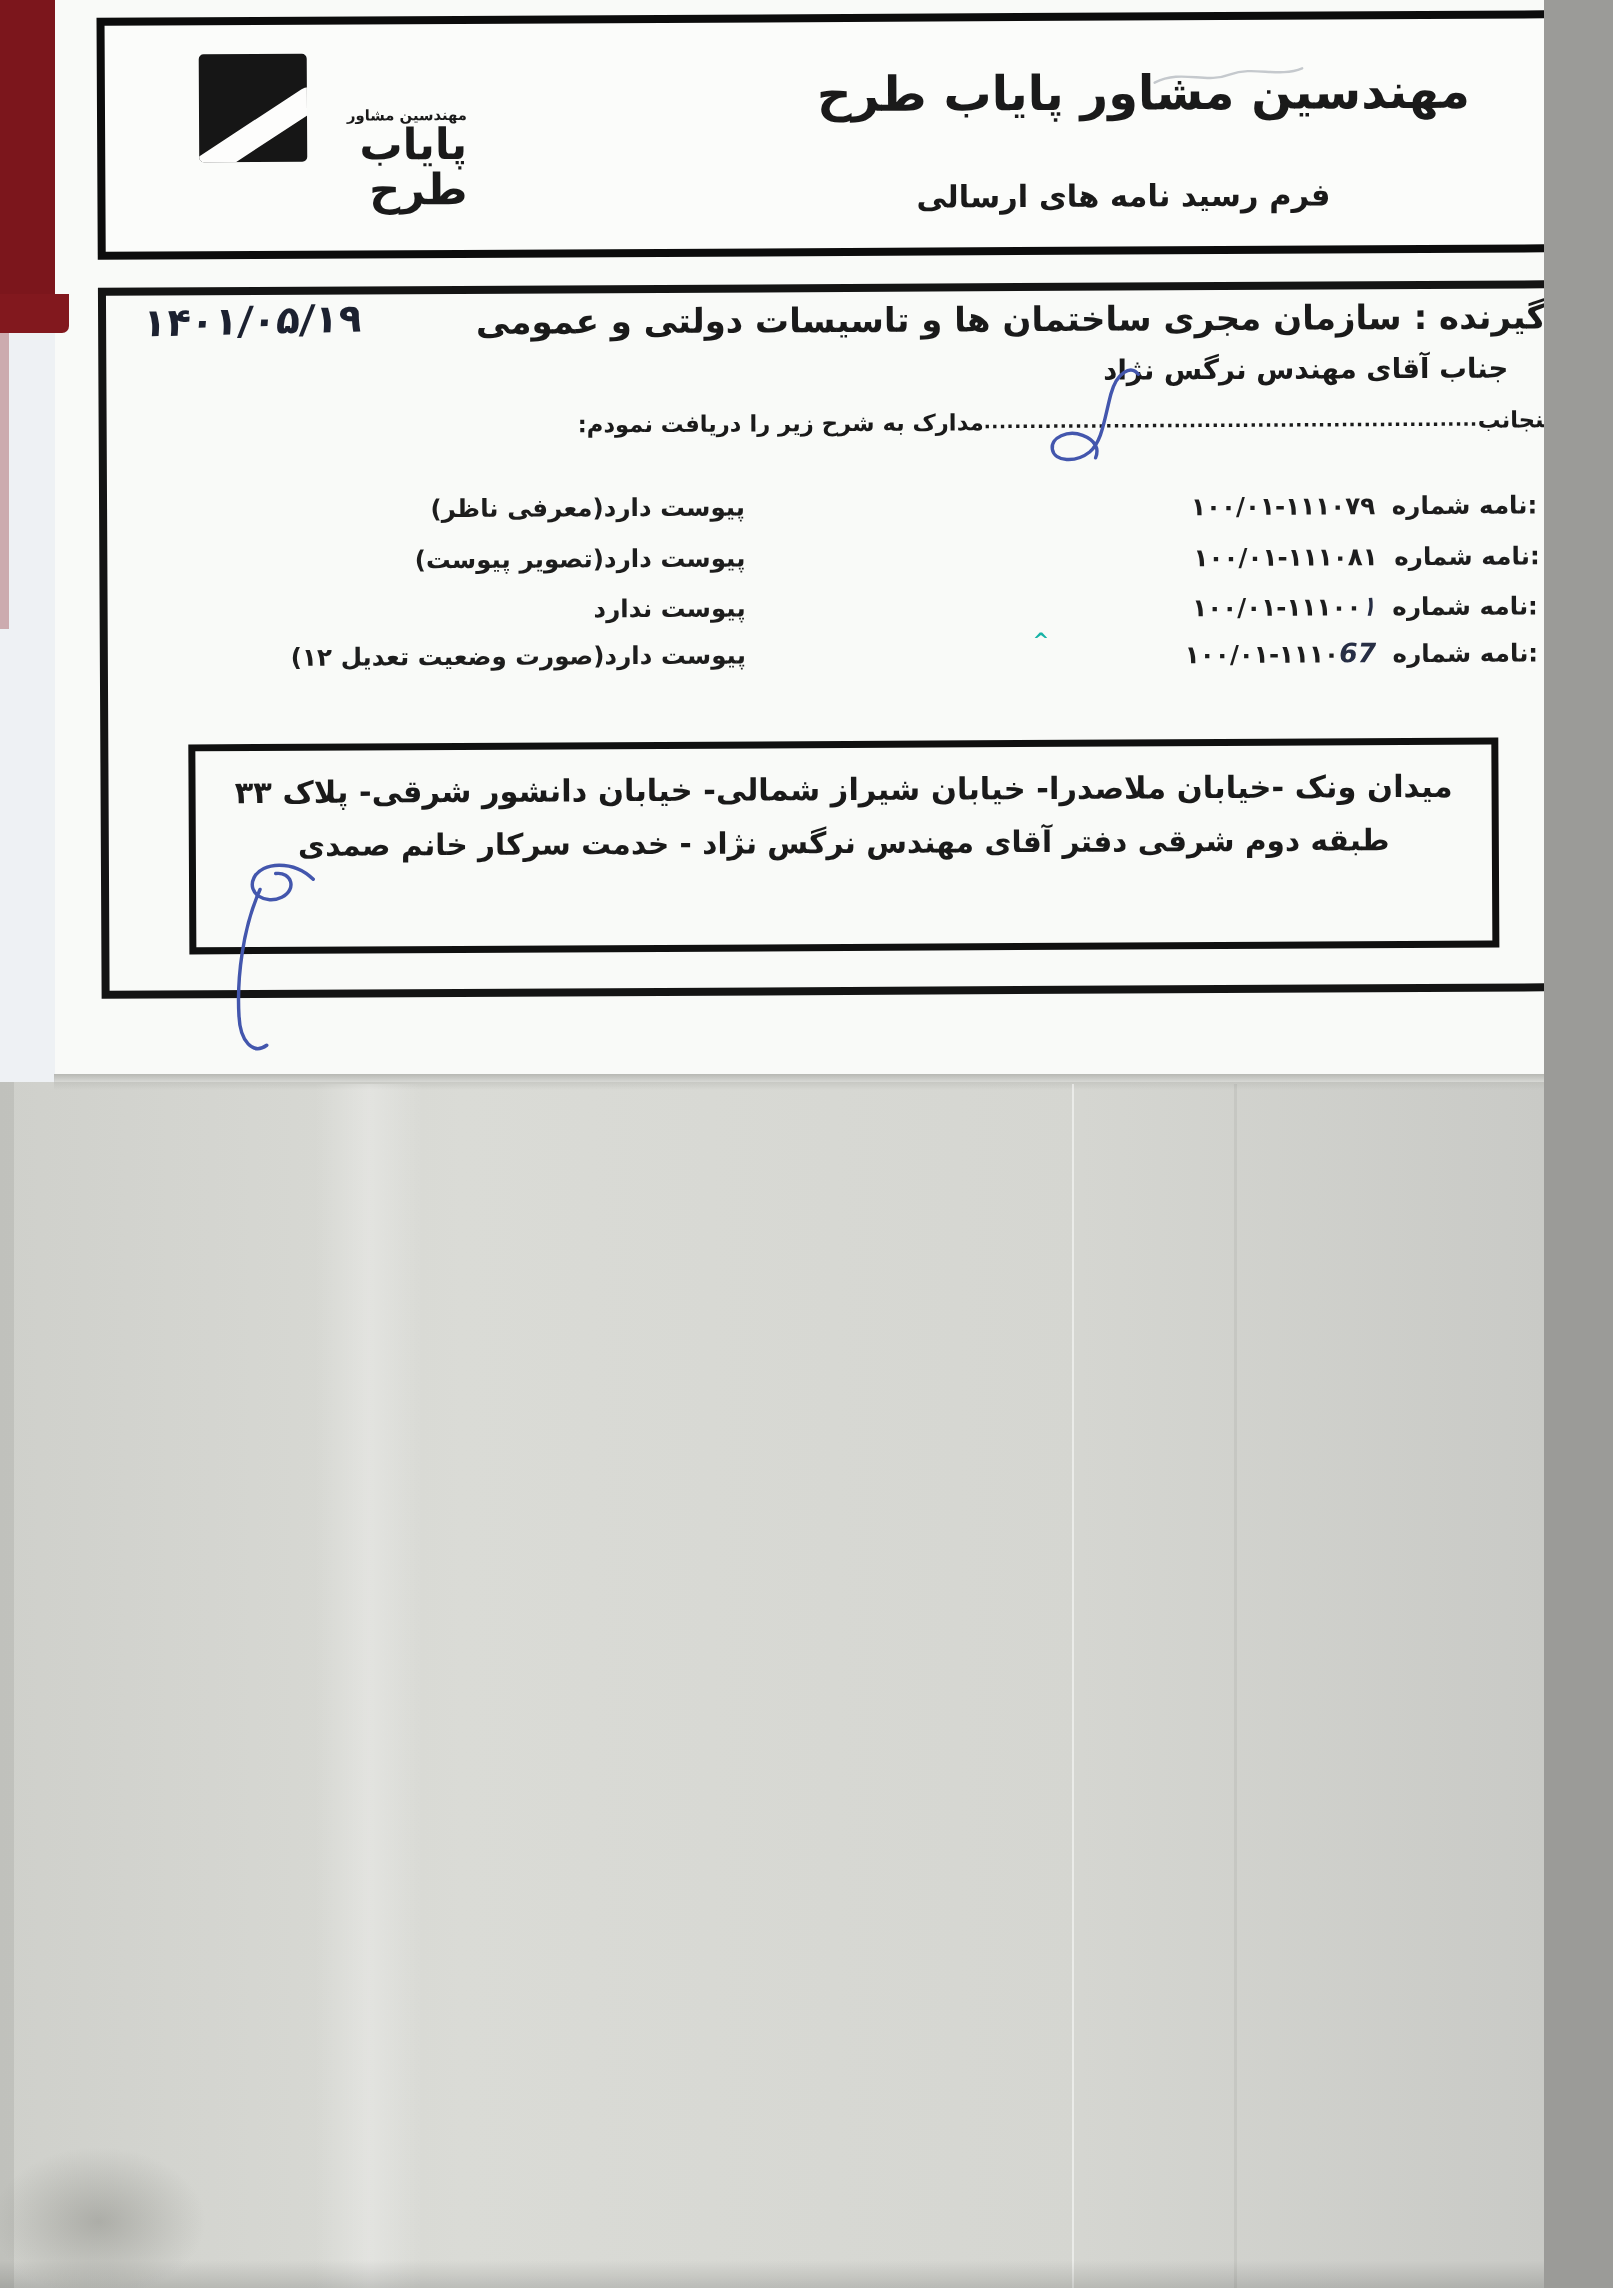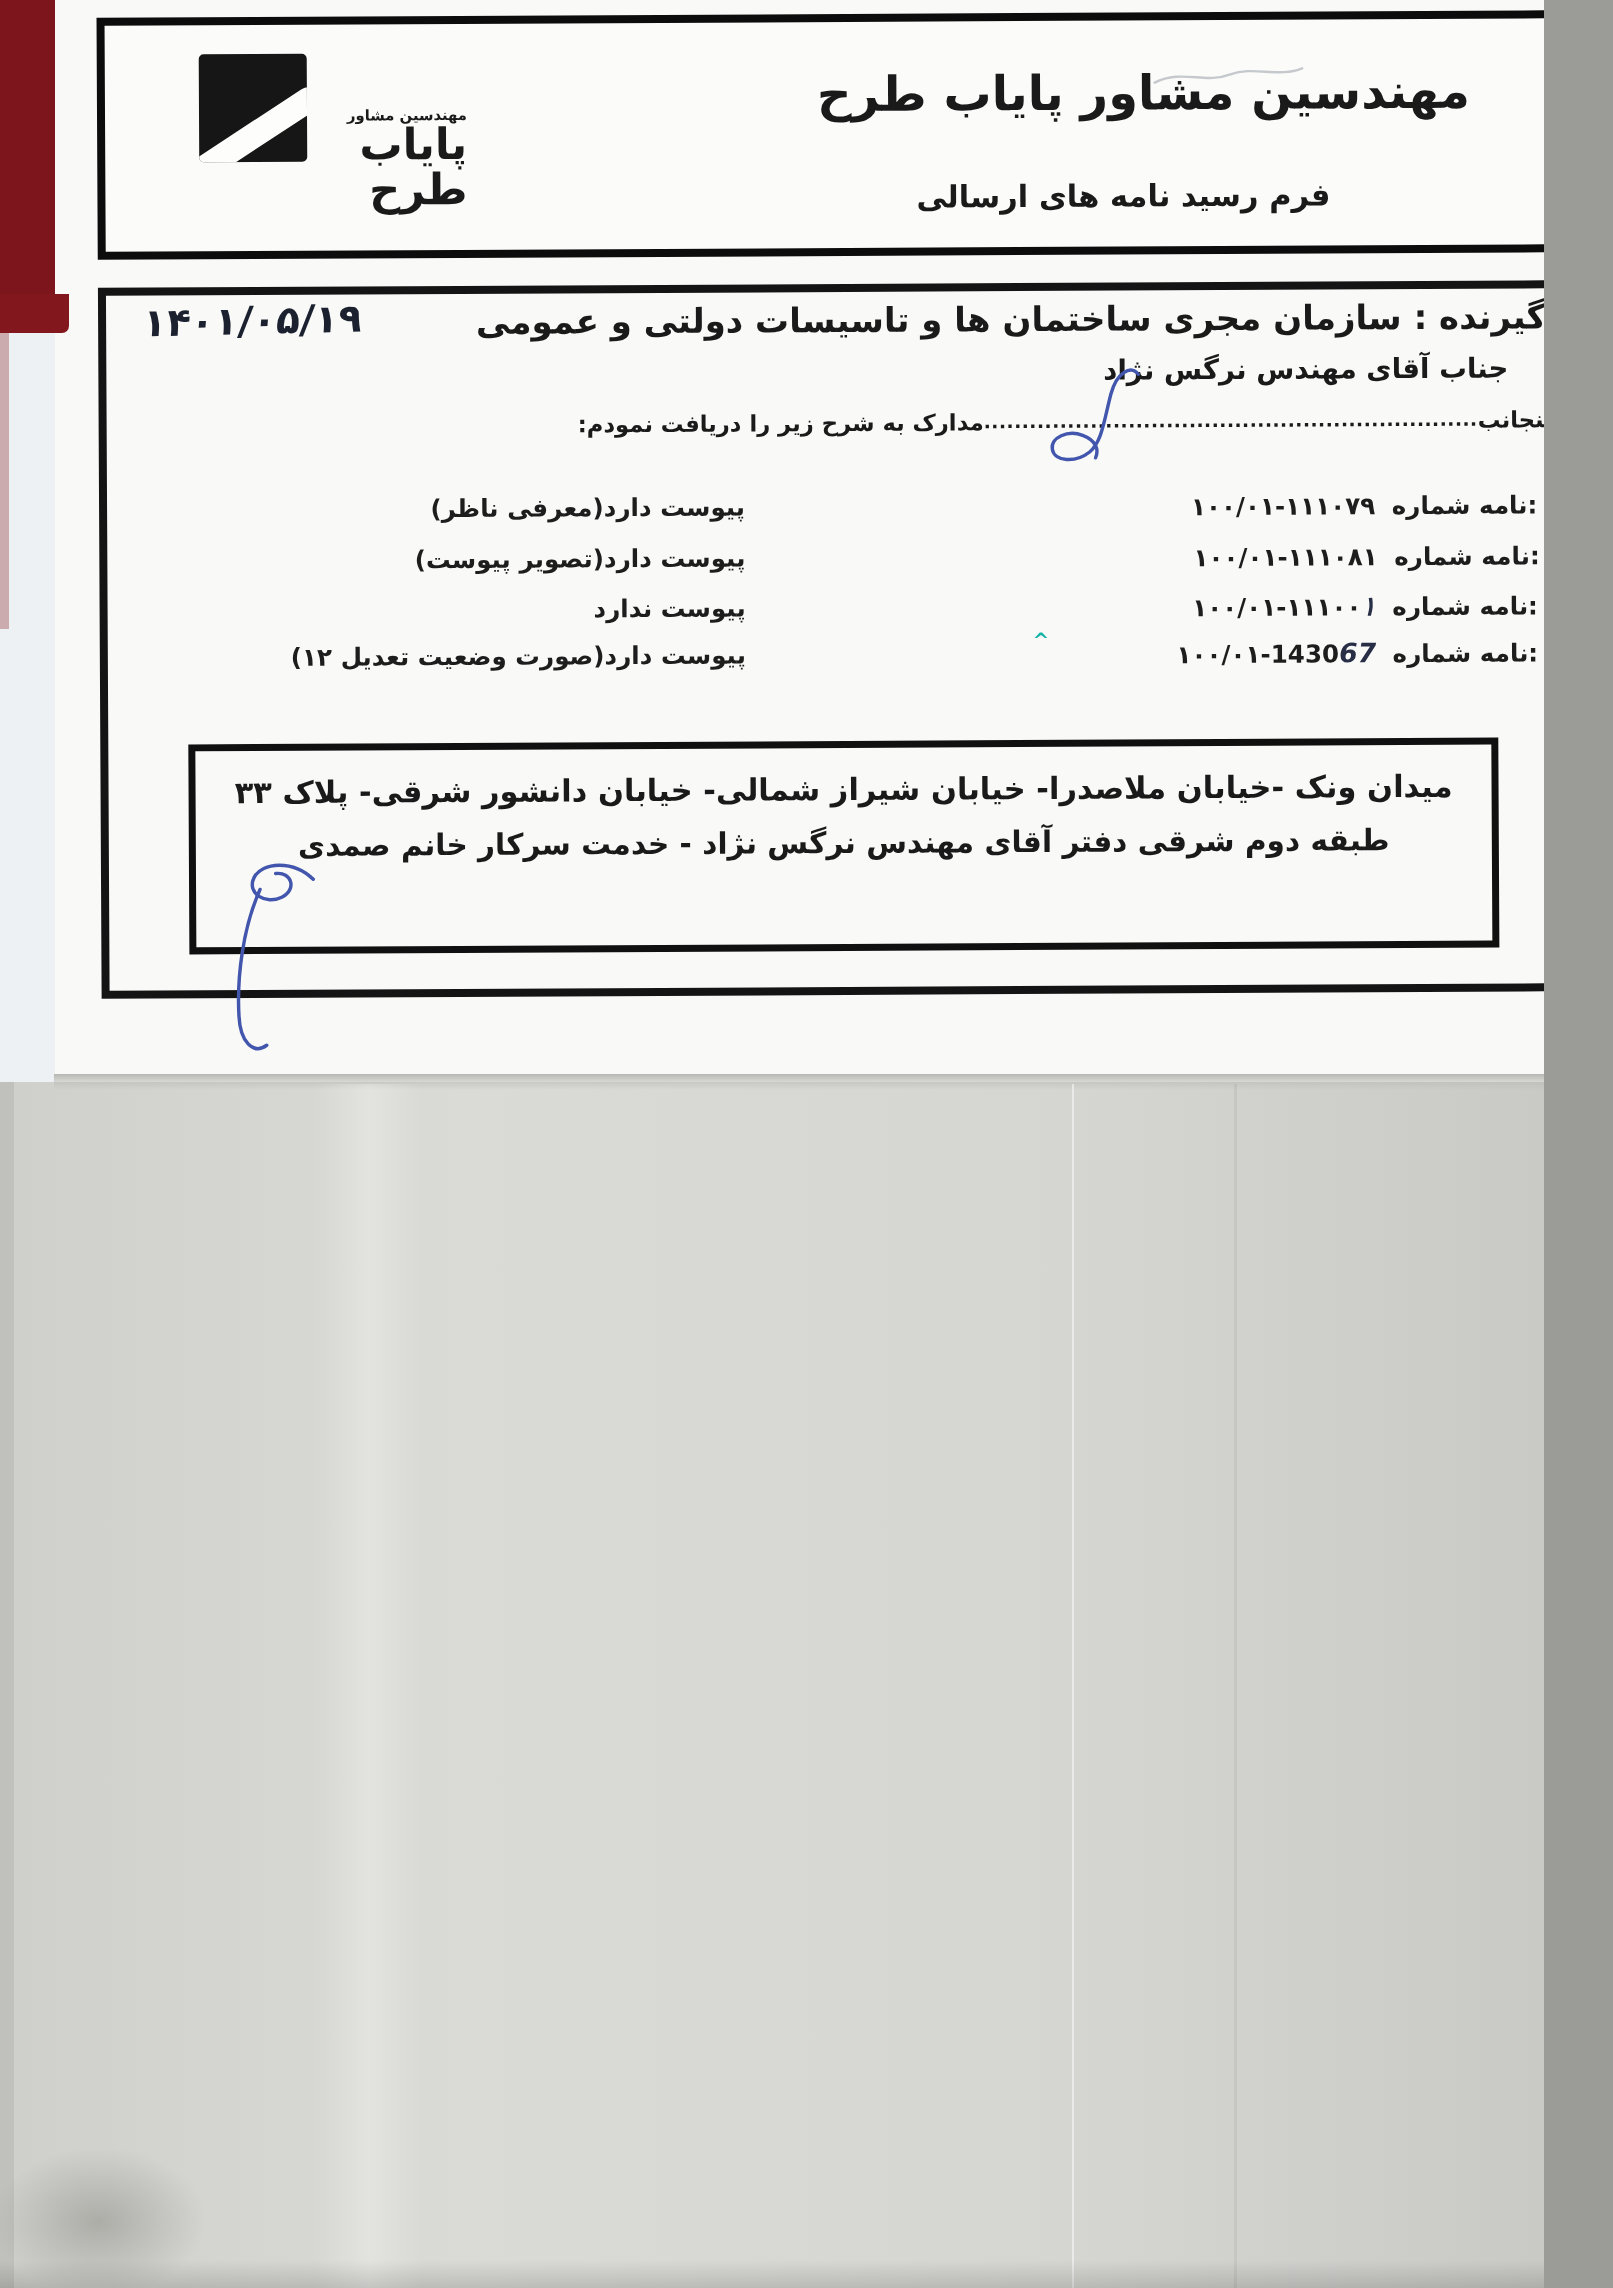--- a/index.html
+++ b/index.html
@@ -141,21 +141,21 @@
           <span>5 :نامه شماره</span>
           <span class="num-ltr"><span>۱۰۰/۰۱-۱۱۱۰۰</span><span class="num-hand">۱</span></span>
           <span class="attach">پیوست ندارد</span>
         </div>
 
         <div class="item-row">
           <svg class="check" viewBox="0 0 46 36" width="45" height="35">
             <path d="M4 20 L16 31 L42 4" stroke="#4356ad" stroke-width="3.5" fill="none" stroke-linecap="round"></path>
           </svg>
           <span>2 :نامه شماره</span>
-          <span class="num-ltr"><span>۱۰۰/۰۱-1430</span><span class="num-hand">67</span></span>
+          <span class="num-ltr"><span>۱۰۰/۰۱-۱۱۱۰</span><span class="num-hand">67</span></span>
           <span class="attach">پیوست دارد(صورت وضعیت تعدیل ۱۲)</span>
         </div>
 
       </div>
     </div>
 
     <div class="abs addr-box">
       <div class="addr-line1">میدان ونک -خیابان ملاصدرا- خیابان شیراز شمالی- خیابان دانشور شرقی- پلاک ۳۳</div>
       <div class="addr-line2">طبقه دوم شرقی دفتر آقای مهندس نرگس نژاد - خدمت سرکار خانم صمدی</div>
     </div>

